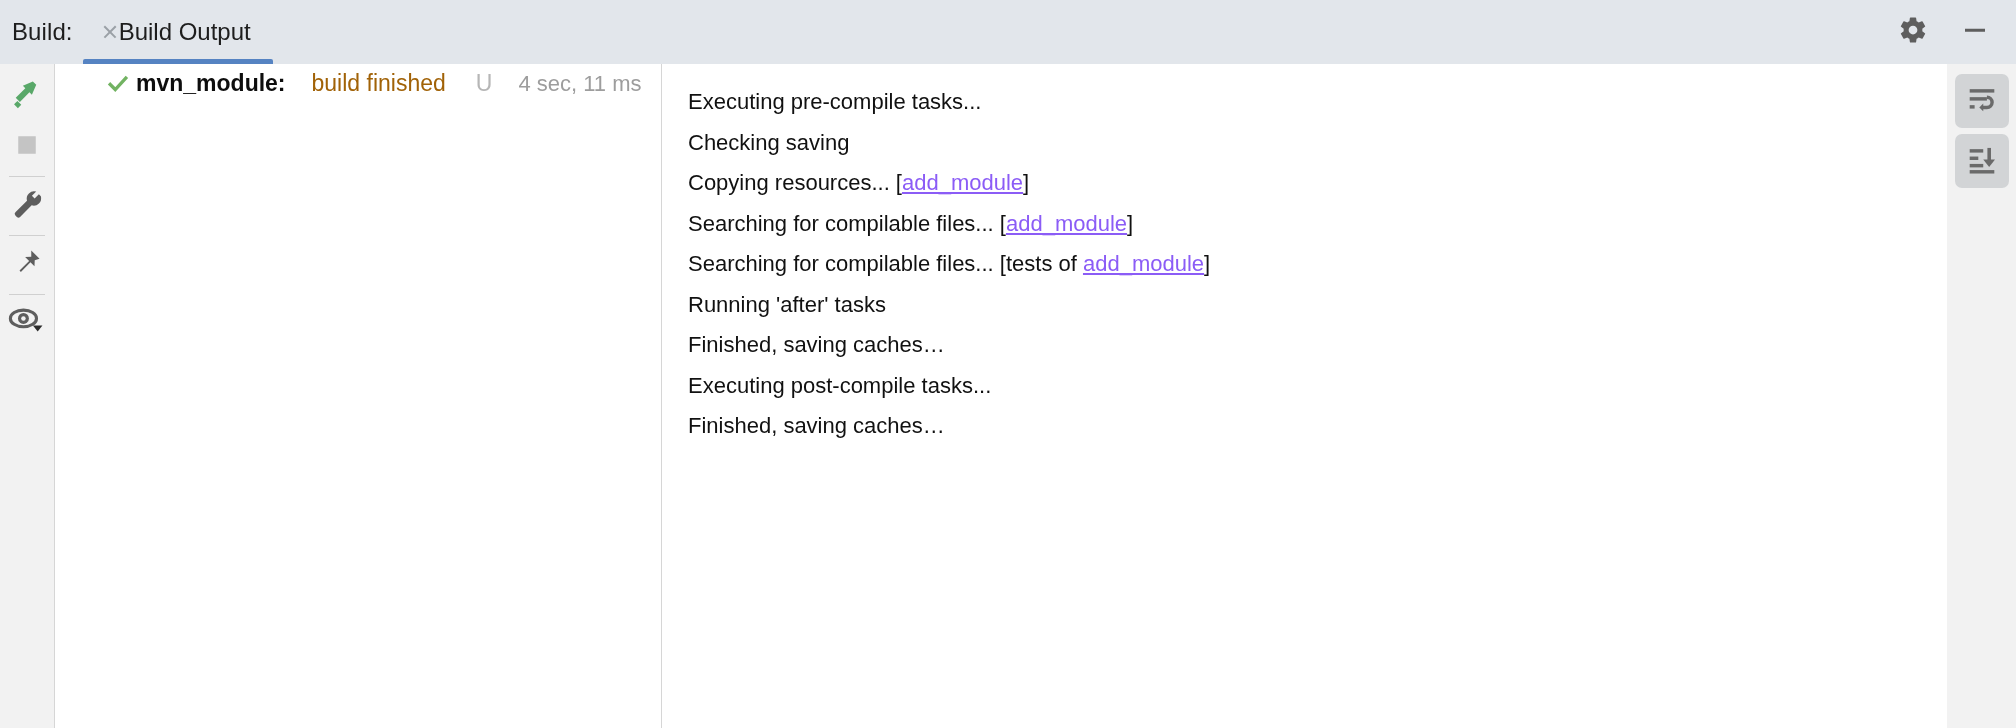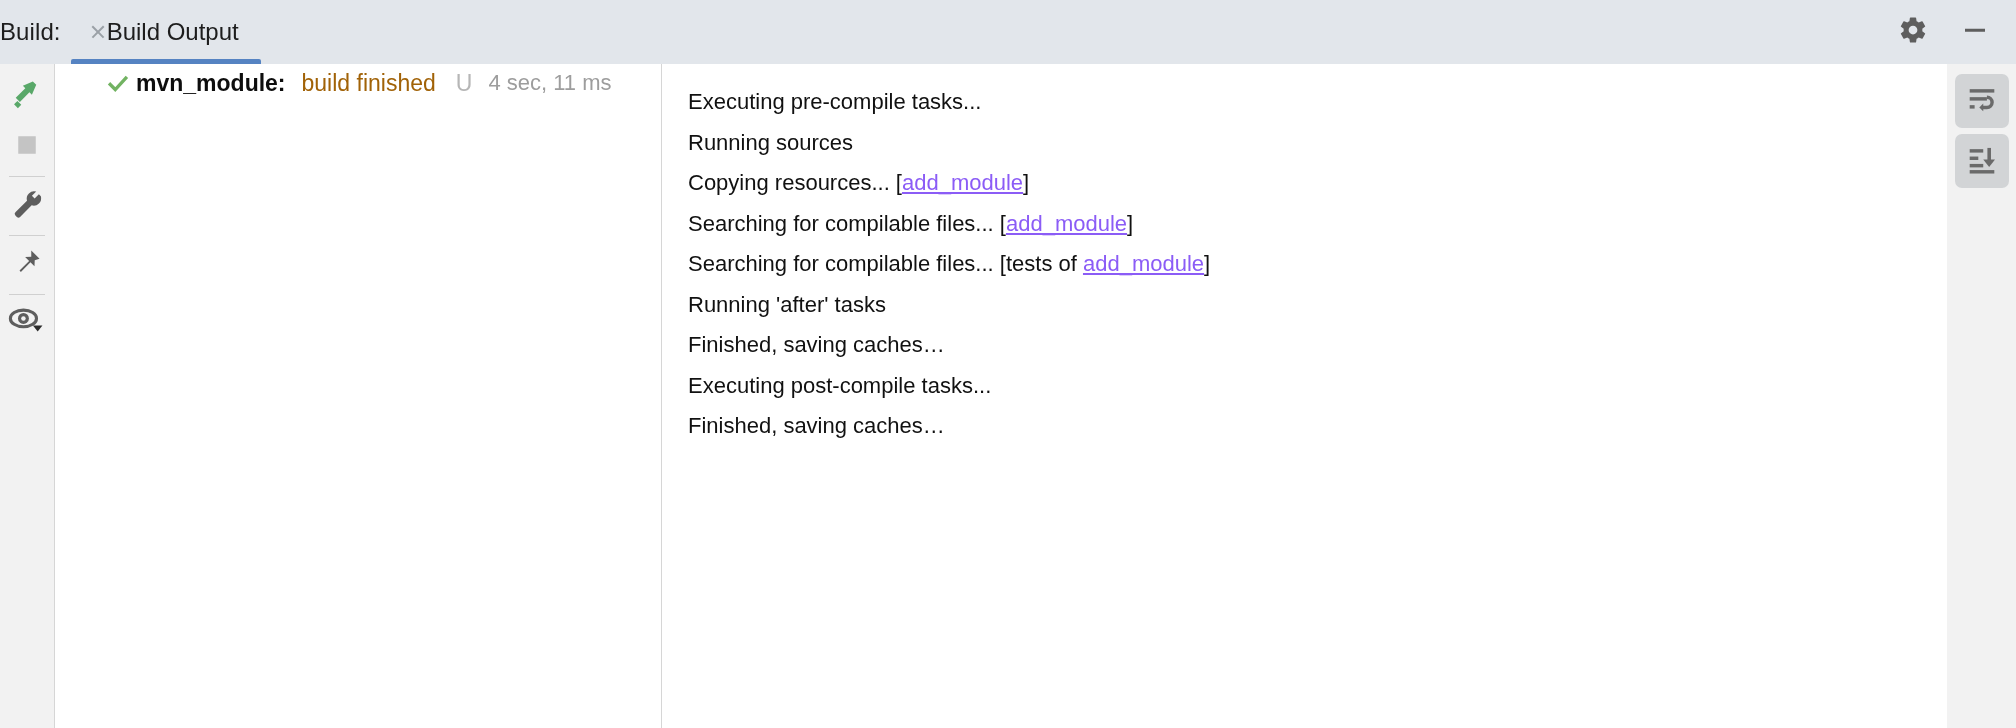--- a/index.html
+++ b/index.html
@@ -30,20 +30,21 @@
     display: flex;
     align-items: stretch;
     position: relative;
     box-sizing: border-box;
   }
   .header-title {
     font-size: 24px;
     color: #1d1d1d;
     display: flex;
     align-items: center;
+    padding-left: 12px;
     padding-right: 10px;
     letter-spacing: 0.1px;
   }
   .tab {
     display: flex;
     align-items: center;
     padding: 0 22px 0 18px;
     position: relative;
     cursor: default;
   }
@@ -152,22 +153,22 @@
   .tree-check {
     flex: 0 0 auto;
     width: 20px;
     height: 20px;
     display: inline-block;
   }
   .tree-text {
     font-size: 23px;
     color: #141414;
     display: flex;
-    align-items: flex-start;
-    gap: 8px;
+    align-items: flex-end;
+    gap: 18px;
   }
   .tree-module {
     font-weight: bold;
     color: #0d0d0d;
   }
   .tree-status {
     color: #a16207;
     margin-left: 8px;
   }
   .tree-sep {
@@ -316,21 +317,21 @@
           <span class="tree-module">mvn_module:</span>
           <span class="tree-status">build finished</span>
           <span class="tree-sep">U</span>
           <span class="tree-time">4 sec, 11 ms</span>
         </span>
       </div>
     </div>
 
     <div class="console" id="console">
         <div class="console-line"><span>Executing pre-compile tasks...</span></div>
-        <div class="console-line"><span>Running sources</span></div>
+        <div class="console-line"><span>Checking saving</span></div>
         <div class="console-line"><span>Copying resources... [</span><span class="clink">add_module</span><span>]</span></div>
         <div class="console-line"><span>Searching for compilable files... [</span><span class="clink">add_module</span><span>]</span></div>
         <div class="console-line"><span>Searching for compilable files... [tests of </span><span class="clink">add_module</span><span>]</span></div>
         <div class="console-line"><span>Running 'after' tasks</span></div>
         <div class="console-line"><span>Finished, saving caches…</span></div>
         <div class="console-line"><span>Executing post-compile tasks...</span></div>
         <div class="console-line"><span>Finished, saving caches…</span></div>
       </div>
 
     <div class="right-toolbar">

